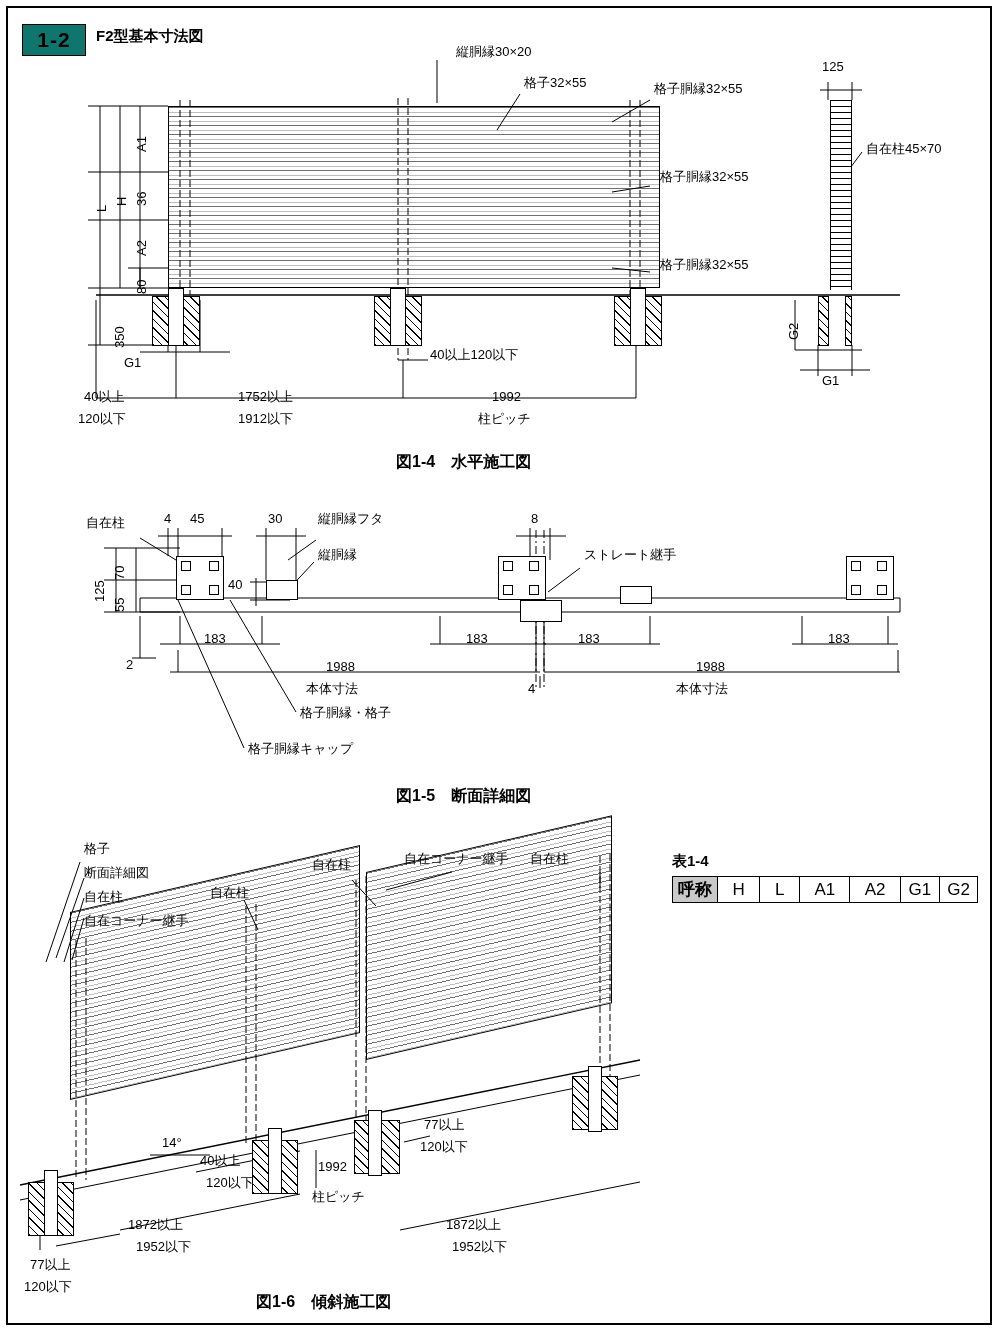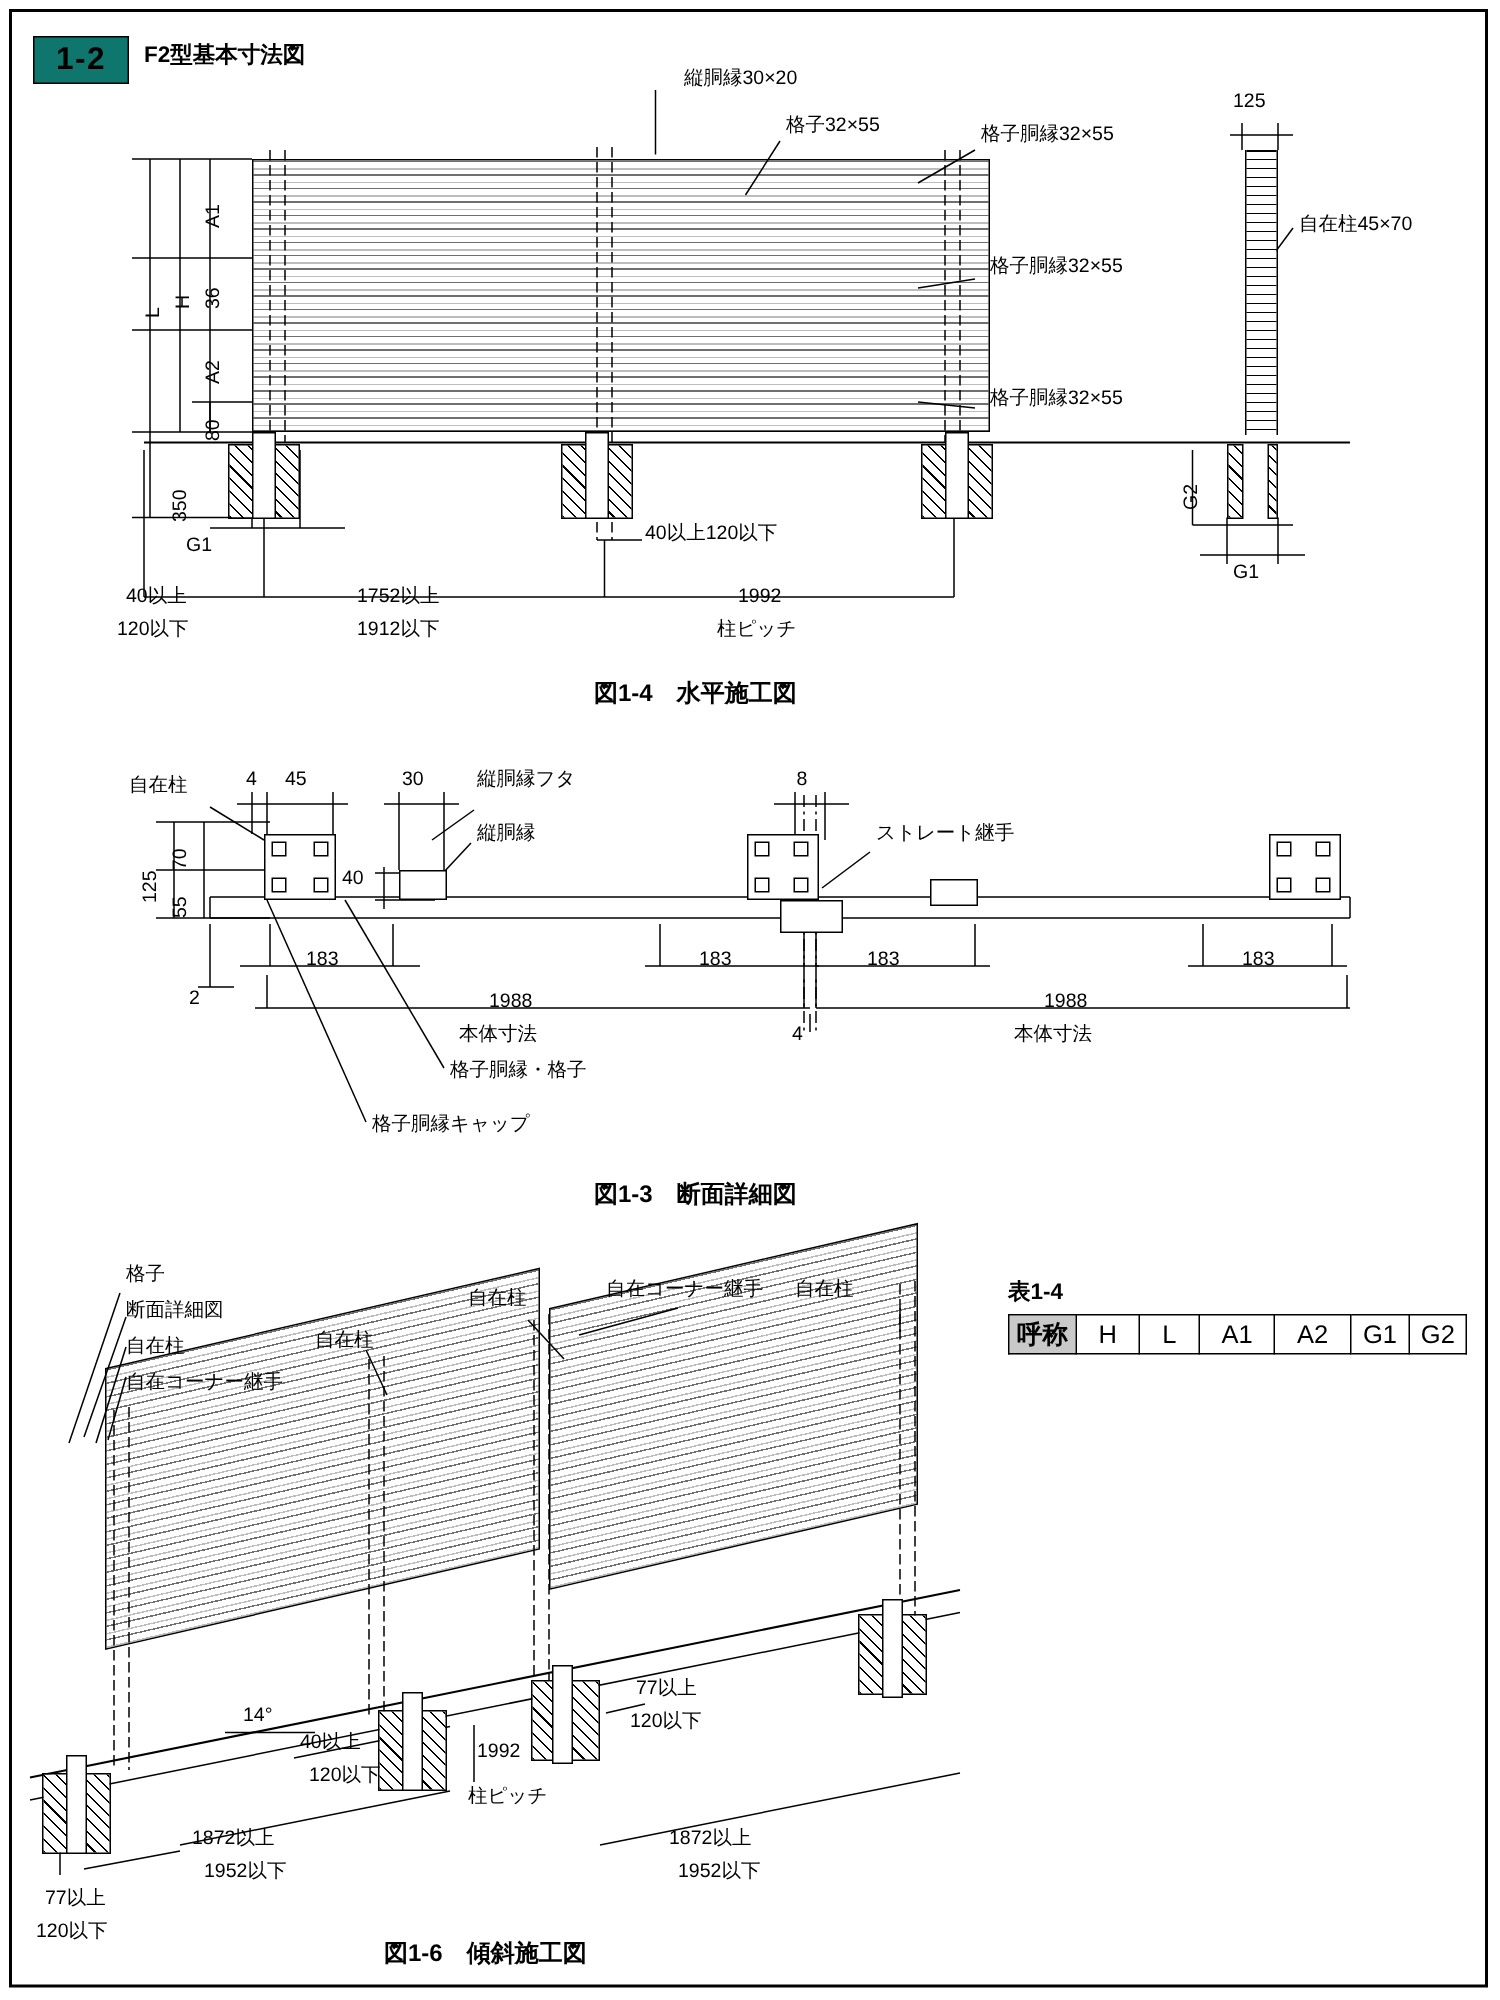--- a/index.html
+++ b/index.html
@@ -249,21 +249,21 @@
   <div class="t" style="left:306px;top:682px;">本体寸法</div>
   <div class="t" style="left:696px;top:660px;">1988</div>
   <div class="t" style="left:676px;top:682px;">本体寸法</div>
   <div class="t" style="left:528px;top:682px;">4</div>
   <div class="t" style="left:318px;top:512px;">縦胴縁フタ</div>
   <div class="t" style="left:318px;top:548px;">縦胴縁</div>
   <div class="t" style="left:584px;top:548px;">ストレート継手</div>
   <div class="t" style="left:300px;top:706px;">格子胴縁・格子</div>
   <div class="t" style="left:248px;top:742px;">格子胴縁キャップ</div>
 
-  <div class="cap" style="left:396px;top:786px;">図1-3　断面詳細図</div>
+  <div class="cap" style="left:396px;top:786px;">図1-5　断面詳細図</div>
 
   <div class="louver" style="left:70px;top:912px;width:290px;height:188px;transform:skewY(-13deg);transform-origin:left bottom;"></div>
   <div class="louver" style="left:366px;top:872px;width:246px;height:188px;transform:skewY(-13deg);transform-origin:left bottom;"></div>
 
   <svg width="1000" height="1333">
 
     <line x1="20" y1="1185" x2="640" y2="1060" stroke="#000" stroke-width="1.4"></line>
     <line x1="20" y1="1200" x2="640" y2="1075" stroke="#000" stroke-width="1"></line>
 
     <line x1="150" y1="1155" x2="210" y2="1155" stroke="#000" stroke-width="1"></line>

